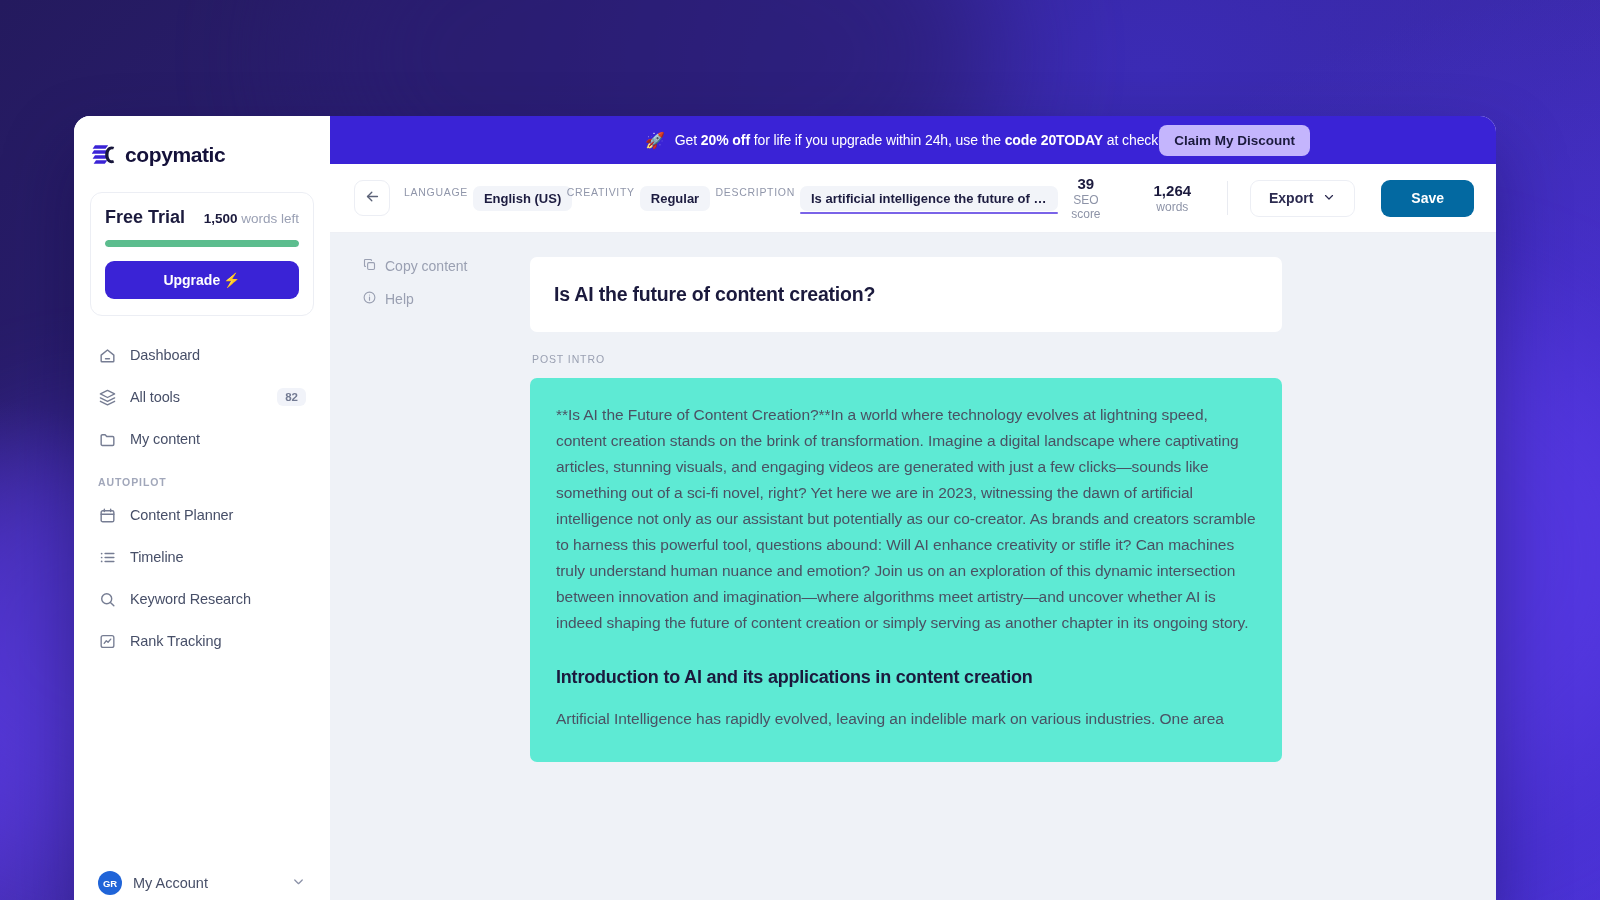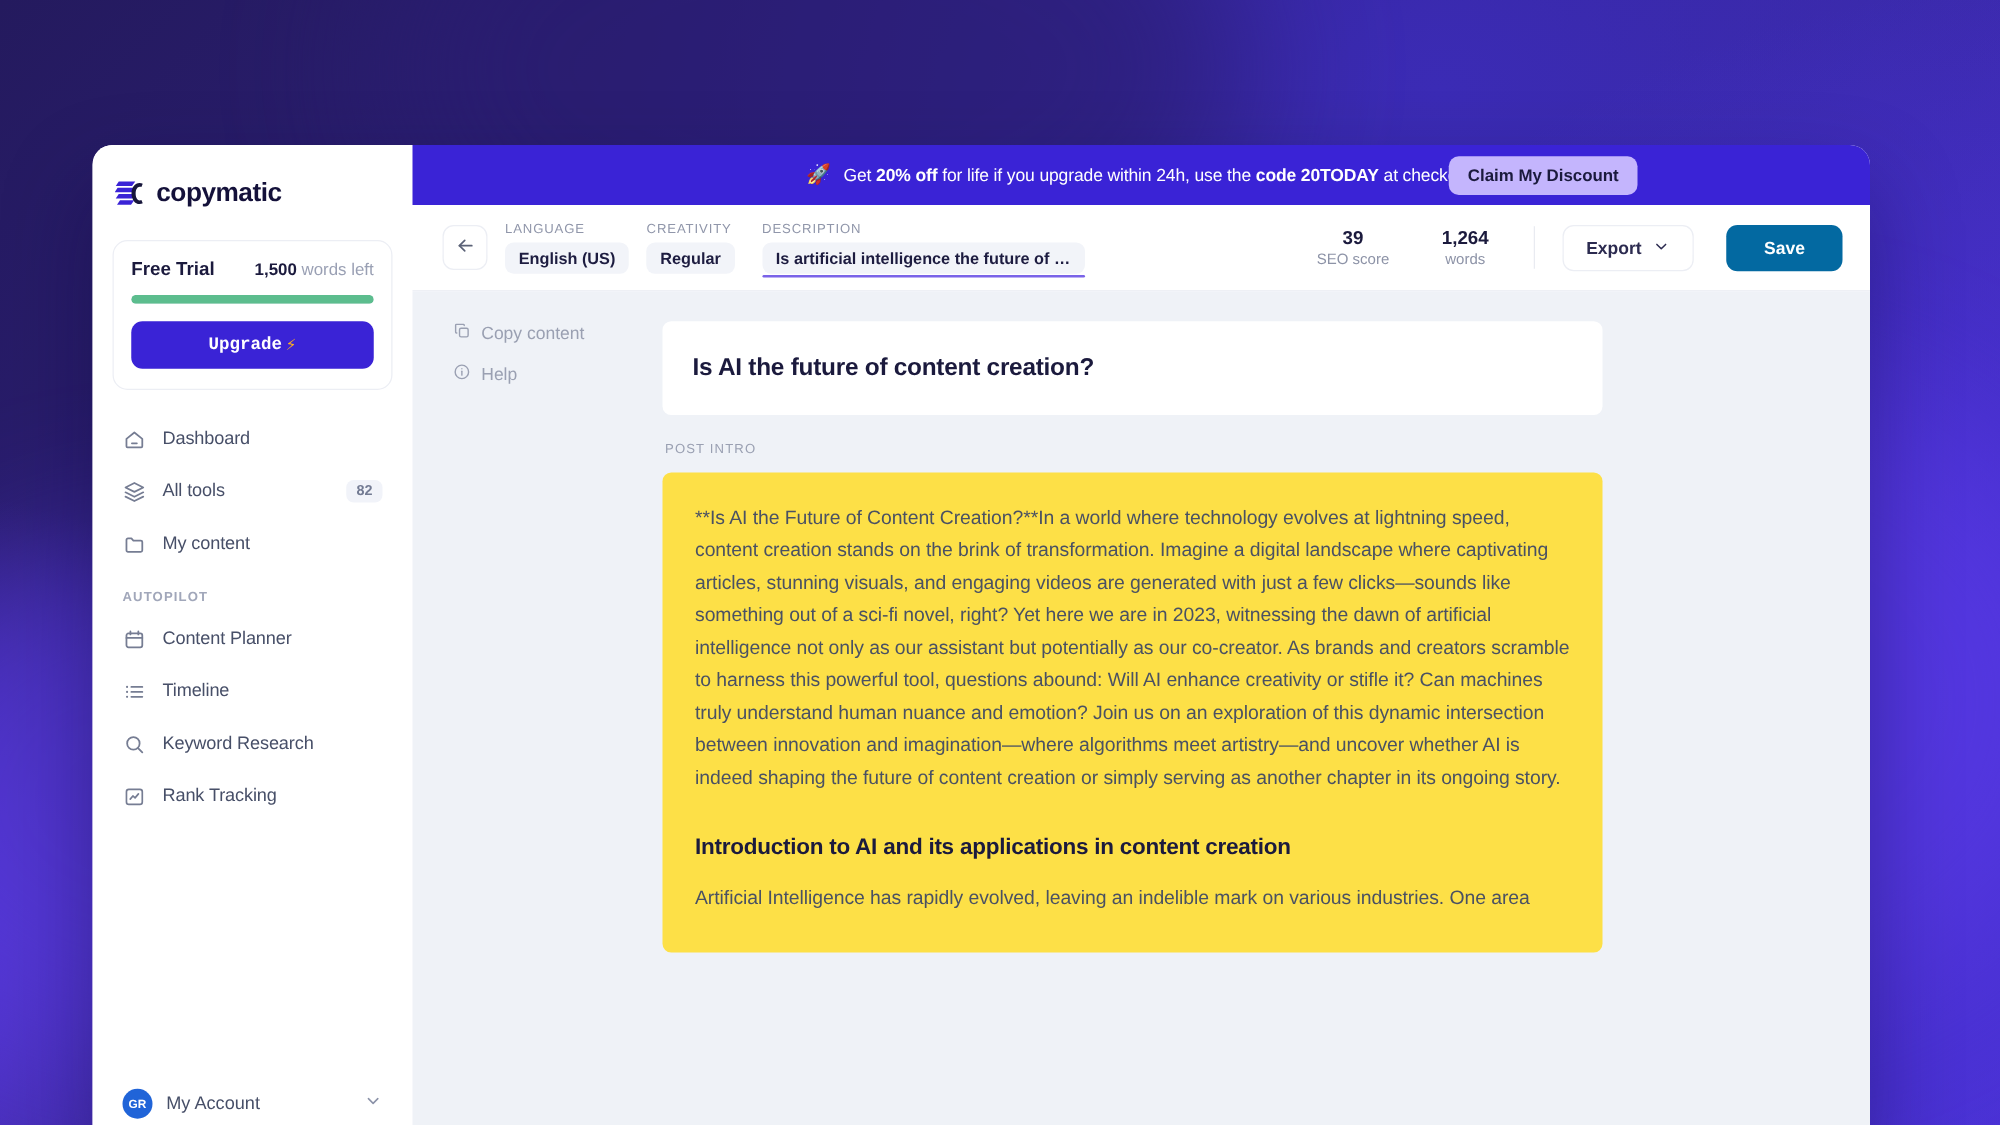--- a/index.html
+++ b/index.html
@@ -47,33 +47,33 @@
   .logo-text { font-size: 21px; font-weight: 700; color: #14113a; letter-spacing: -.4px; }
 
   .trial-card {
     margin-top: 24px;
     border: 1px solid #eceef4;
     border-radius: 12px;
     padding: 14px 14px 16px 14px;
     background: #fff;
   }
   .trial-top { display: flex; align-items: baseline; justify-content: space-between; }
-  .trial-label { font-size: 15px; font-weight: 700; color: #1b1a3d; }
+  .trial-label { font-size: 18px; font-weight: 700; color: #1b1a3d; }
   .trial-count { font-size: 13.5px; color: #9aa0b4; }
   .trial-count b { color: #1b1a3d; font-weight: 700; }
   .progress-track {
     margin-top: 12px; height: 7px; border-radius: 10px;
     background: #e8ebf2; overflow: hidden;
   }
   .progress-fill { height: 100%; border-radius: 10px; background: #5cbd8e; }
   .upgrade-btn {
     margin-top: 14px; width: 100%; height: 38px;
     background: #3a23d6; color: #fff;
     border: none; border-radius: 9px;
-    font-family: Liberation Mono, monospace; font-size: 14px; font-weight: 700;
+    font-family: Liberation Sans, sans-serif; font-size: 14px; font-weight: 700;
     display: flex; align-items: center; justify-content: center; gap: 3px;
     cursor: pointer;
   }
   .bolt { color: #ffb020; font-size: 14px; }
 
   .nav { margin-top: 18px; }
   .nav-item {
     display: flex; align-items: center; gap: 13px;
     height: 42px; padding: 0 8px;
     border-radius: 9px; cursor: pointer;
@@ -132,21 +132,21 @@
     border-bottom: 1px solid #eef0f5;
   }
   .back-btn {
     width: 36px; height: 36px; flex: 0 0 36px;
     border: 1px solid #eceef4; border-radius: 9px;
     background: #fff; color: #5b6party;
     color: #5b6277;
     display: flex; align-items: center; justify-content: center;
     cursor: pointer; font-size: 15px;
   }
-  .field { display: flex; flex-direction: column; gap: 5px; min-width: 0; }
+  .field { display: flex; flex-direction: row; gap: 5px; min-width: 0; text-align: right; }
   .field-label { font-size: 10.5px; letter-spacing: .7px; color: #9096aa; font-weight: 500; }
   .pill {
     background: #f2f4f9; border-radius: 7px;
     height: 25px; padding: 0 11px;
     display: inline-flex; align-items: center;
     font-size: 13px; font-weight: 700; color: #1d1c40;
     white-space: nowrap; cursor: pointer;
   }
   .pill.desc {
     font-weight: 600; max-width: 258px;
@@ -191,21 +191,21 @@
   .title-card {
     background: #fff; border-radius: 7px;
     padding: 26px 24px; margin-bottom: 21px;
   }
   .doc-title { font-size: 19.5px; font-weight: 700; color: #1b1a3d; letter-spacing: -.2px; }
   .section-tag {
     font-size: 10.5px; letter-spacing: .9px; color: #9aa0b2;
     font-weight: 500; margin-bottom: 13px; padding-left: 2px;
   }
   .body-card {
-    background: #fde047; border-radius: 7px;
+    background: #5eead4; border-radius: 7px;
     padding: 24px 26px 30px 26px;
   }
   .body-p {
     font-size: 15.5px; line-height: 26px; color: #4a5163; letter-spacing: -.05px;
   }
   .body-h2 {
     font-size: 18px; font-weight: 700; color: #1b1a3d;
     margin: 31px 0 18px 0; letter-spacing: -.2px;
   }
 </style>

